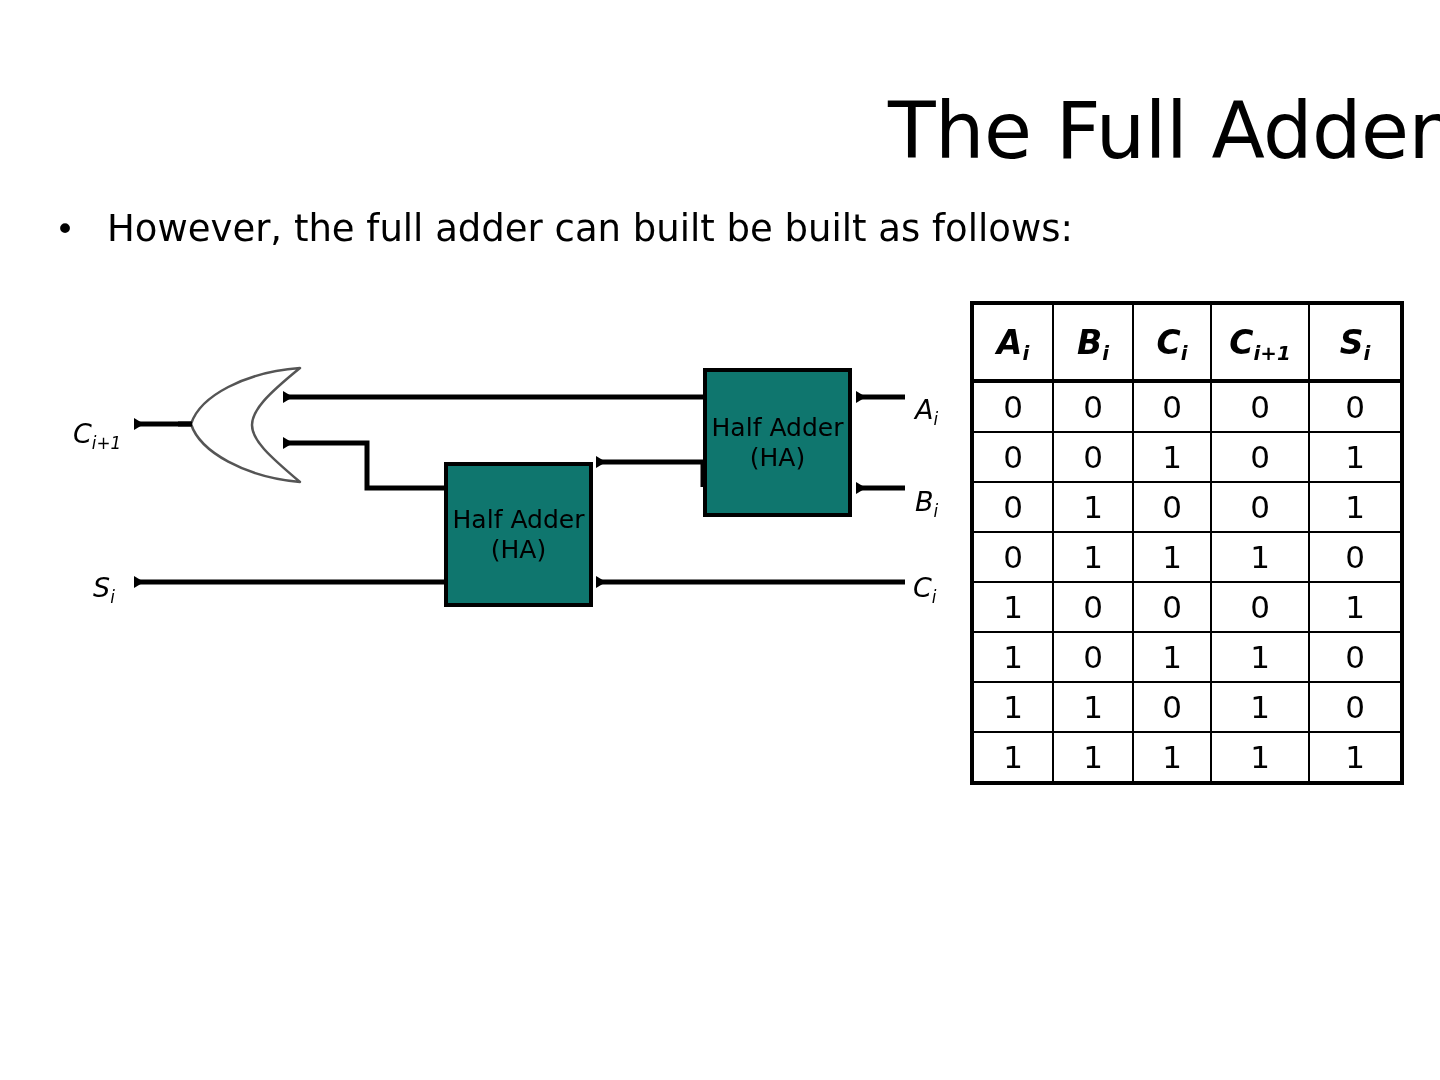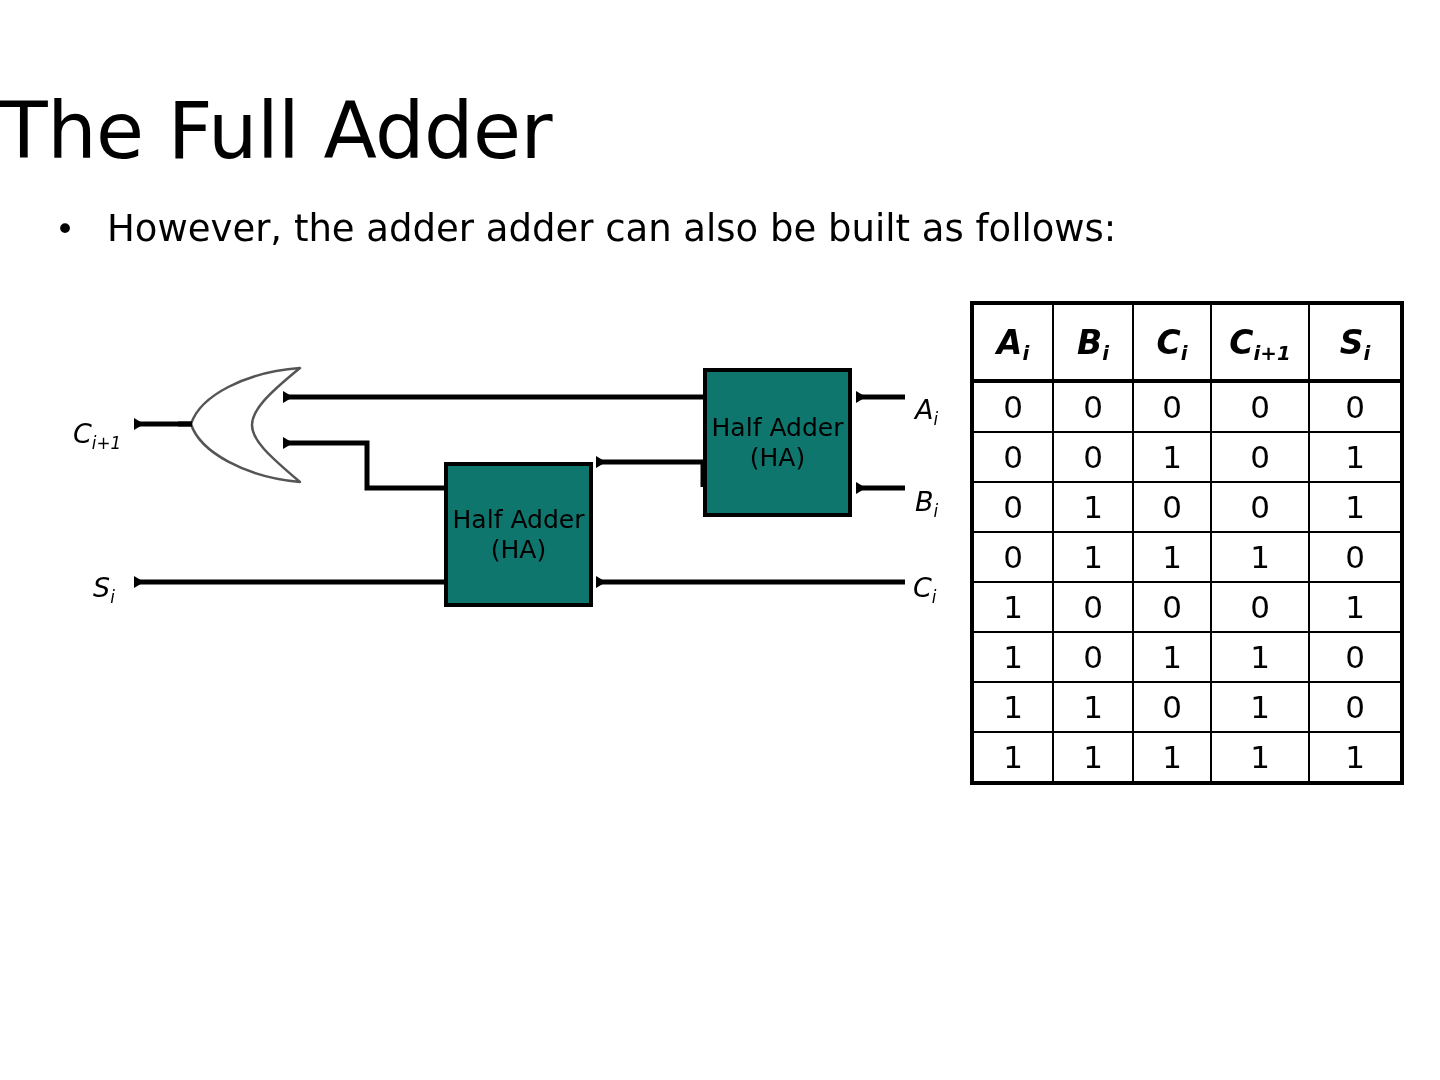--- a/index.html
+++ b/index.html
@@ -15,21 +15,21 @@
     font-family: "DejaVu Sans", "Liberation Sans", sans-serif;
     color: #000000;
   }
 
   
   .slide-title {
     position: absolute;
     left: 0;
     top: 92px;
     width: 1440px;
-    text-align: left;
+    text-align: right;
     font-size: 78px;
     font-weight: 400;
     line-height: 1.0;
     letter-spacing: -0.5px;
     color: #000000;
     white-space: nowrap;
   }
 
   
   .bullet-row {
@@ -142,21 +142,21 @@
   .col-cn { width: 96px; }
   .col-s { width: 90px; }
 </style>
 </head>
 <body>
 
 <div class="slide-title">The Full Adder</div>
 
 <div class="bullet-row">
   <span class="bullet-dot">•</span>
-  <span class="bullet-text">However, the adder adder can also be built as follows:</span>
+  <span class="bullet-text">However, the full adder can built be built as follows:</span>
 </div>
 
 <div class="circuit">
 
   <svg width="1000" height="700" viewBox="0 0 1000 700">
     <defs>
       <marker id="arrowLeft" markerWidth="12" markerHeight="12" refX="10" refY="6" orient="auto" markerUnits="userSpaceOnUse">
         <path d="M10,0 L10,12 L0,6 Z" fill="#000000"></path>
       </marker>
     </defs>

